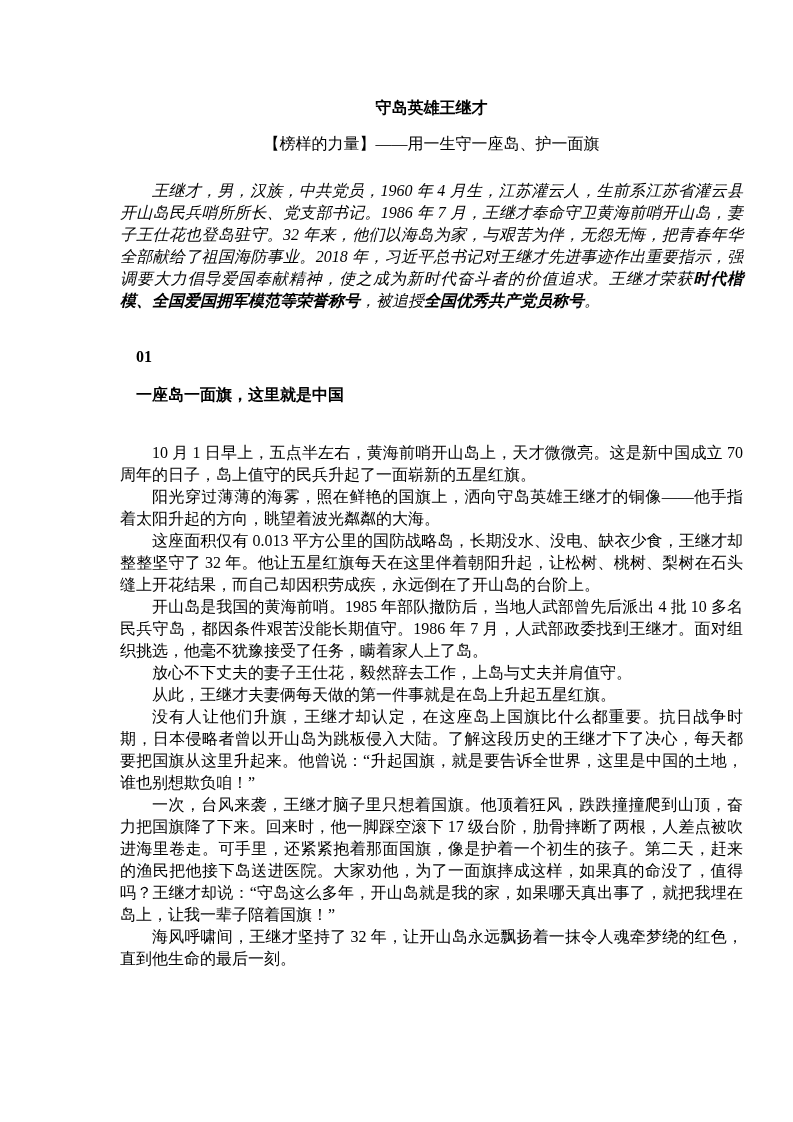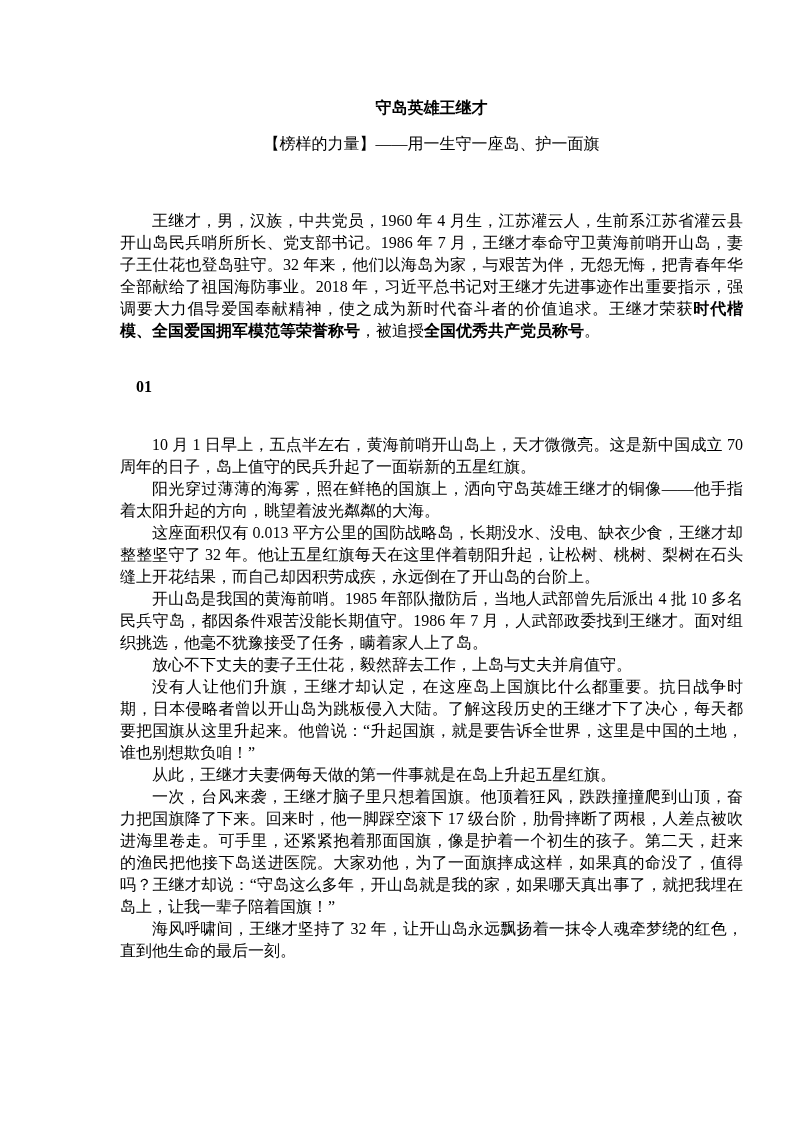--- a/index.html
+++ b/index.html
@@ -30,25 +30,26 @@
     margin: 0;
   }
   .doc-subtitle {
     font-size: 16px;
     font-weight: 400;
     line-height: 25px;
     text-align: center;
     margin: 11px;
   }
   .intro {
-    margin: 54px 0 0 0;
+    margin: 24px 0 0 0;
     font-size: 16px;
     line-height: 22px;
     text-align: justify;
     text-indent: 2em;
+    font-style: italic;
   }
   .intro .bold-run {
     font-weight: 700;
   }
   .section-block {
     margin-top: 34px;
   }
   .section-number,
   .section-heading {
     font-size: 16px;
@@ -74,28 +75,29 @@
   <div class="content">
 
     <h1 class="doc-title">守岛英雄王继才</h1>
 
     <div class="doc-subtitle">【榜样的力量】——用一生守一座岛、护一面旗</div>
 
     <p class="intro"><span>王继才，男，汉族，中共党员，1960 年 4 月生，江苏灌云人，生前系江苏省灌云县开山岛民兵哨所所长、党支部书记。1986 年 7 月，王继才奉命守卫黄海前哨开山岛，妻子王仕花也登岛驻守。32 年来，他们以海岛为家，与艰苦为伴，无怨无悔，把青春年华全部献给了祖国海防事业。2018 年，习近平总书记对王继才先进事迹作出重要指示，强调要大力倡导爱国奉献精神，使之成为新时代奋斗者的价值追求。王继才荣获</span><span class="bold-run">时代楷模、全国爱国拥军模范等荣誉称号</span><span>，被追授</span><span class="bold-run">全国优秀共产党员称号</span><span>。</span></p>
 
     <div class="section-block">
       <div class="section-number">01</div>
+      <div class="section-heading">一座岛一面旗，这里就是中国</div>
     </div>
 
     <div class="body-block">
       <p>10 月 1 日早上，五点半左右，黄海前哨开山岛上，天才微微亮。这是新中国成立 70 周年的日子，岛上值守的民兵升起了一面崭新的五星红旗。</p>
       <p>阳光穿过薄薄的海雾，照在鲜艳的国旗上，洒向守岛英雄王继才的铜像——他手指着太阳升起的方向，眺望着波光粼粼的大海。</p>
       <p>这座面积仅有 0.013 平方公里的国防战略岛，长期没水、没电、缺衣少食，王继才却整整坚守了 32 年。他让五星红旗每天在这里伴着朝阳升起，让松树、桃树、梨树在石头缝上开花结果，而自己却因积劳成疾，永远倒在了开山岛的台阶上。</p>
       <p>开山岛是我国的黄海前哨。1985 年部队撤防后，当地人武部曾先后派出 4 批 10 多名民兵守岛，都因条件艰苦没能长期值守。1986 年 7 月，人武部政委找到王继才。面对组织挑选，他毫不犹豫接受了任务，瞒着家人上了岛。</p>
       <p>放心不下丈夫的妻子王仕花，毅然辞去工作，上岛与丈夫并肩值守。</p>
+      <p>从此，王继才夫妻俩每天做的第一件事就是在岛上升起五星红旗。</p>
       <p>没有人让他们升旗，王继才却认定，在这座岛上国旗比什么都重要。抗日战争时期，日本侵略者曾以开山岛为跳板侵入大陆。了解这段历史的王继才下了决心，每天都要把国旗从这里升起来。他曾说：“升起国旗，就是要告诉全世界，这里是中国的土地，谁也别想欺负咱！”</p>
-      <p>从此，王继才夫妻俩每天做的第一件事就是在岛上升起五星红旗。</p>
       <p>一次，台风来袭，王继才脑子里只想着国旗。他顶着狂风，跌跌撞撞爬到山顶，奋力把国旗降了下来。回来时，他一脚踩空滚下 17 级台阶，肋骨摔断了两根，人差点被吹进海里卷走。可手里，还紧紧抱着那面国旗，像是护着一个初生的孩子。第二天，赶来的渔民把他接下岛送进医院。大家劝他，为了一面旗摔成这样，如果真的命没了，值得吗？王继才却说：“守岛这么多年，开山岛就是我的家，如果哪天真出事了，就把我埋在岛上，让我一辈子陪着国旗！”</p>
       <p>海风呼啸间，王继才坚持了 32 年，让开山岛永远飘扬着一抹令人魂牵梦绕的红色，直到他生命的最后一刻。</p>
     </div>
 
   </div>
 </div>
 
 </body></html>

